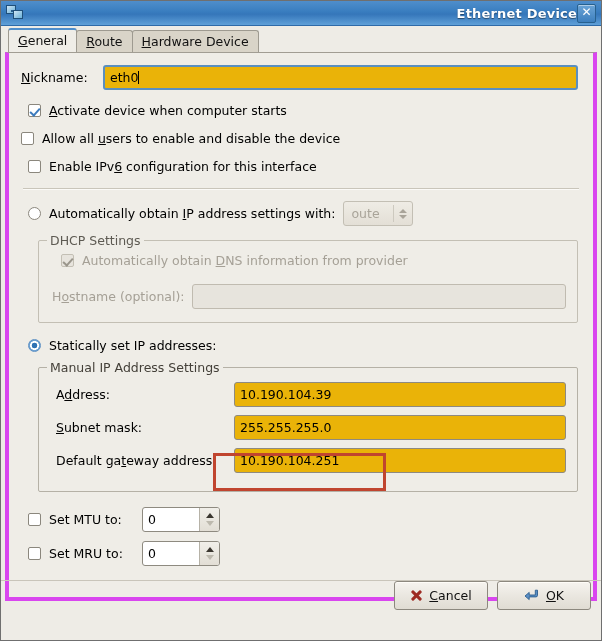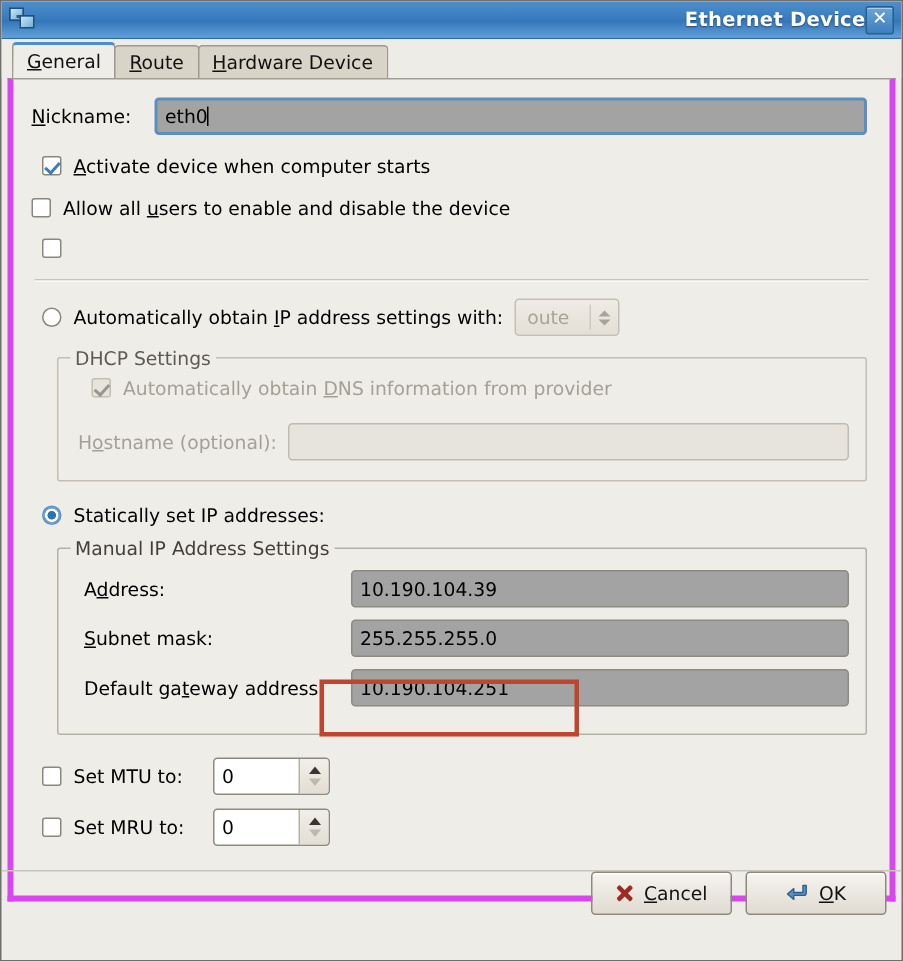--- a/index.html
+++ b/index.html
@@ -127,21 +127,21 @@
 
   
   .row { display: flex; align-items: center; }
   .lbl { color: #000; font-size: 12.5px; white-space: nowrap; }
   .lbl u { text-decoration: underline; }
 
   
   .entry {
     box-sizing: border-box;
     height: 25px;
-    background: #a3a3a3;
+    background: #eab308;
     border: 1px solid #8e8a80;
     border-radius: 3px;
     padding: 0 5px;
     font-size: 12.5px;
     line-height: 23px;
     color: #000;
     overflow: hidden;
     white-space: nowrap;
   }
   .entry.focused {
@@ -377,20 +377,21 @@
         <div class="lbl" style="margin-left:8px;"><u>A</u>ctivate device when computer starts</div>
       </div>
 
       <div class="row" style="margin-top:13px; margin-left:0;align-items:center;">
         <div class="cb"></div>
         <div class="lbl" style="margin-left:8px;">Allow all <u>u</u>sers to enable and disable the device</div>
       </div>
 
       <div class="row" style="margin-top:13px; margin-left:7px;">
         <div class="cb"></div>
+        <div class="lbl" style="margin-left:8px;">Enable IPv<u>6</u> configuration for this interface</div>
       </div>
 
       <div class="sep" style="margin-top:14px; margin-left:2px; margin-right:2px;"></div>
 
       <div class="row" style="margin-top:11px; margin-left:7px;">
         <div class="rb"></div>
         <div class="lbl" style="margin-left:8px;">Automatically obtain <u>I</u>P address settings with:</div>
         <div class="combo" style="margin-left:8px;">
           <div class="cv">oute</div>
           <div class="cdiv"></div>

